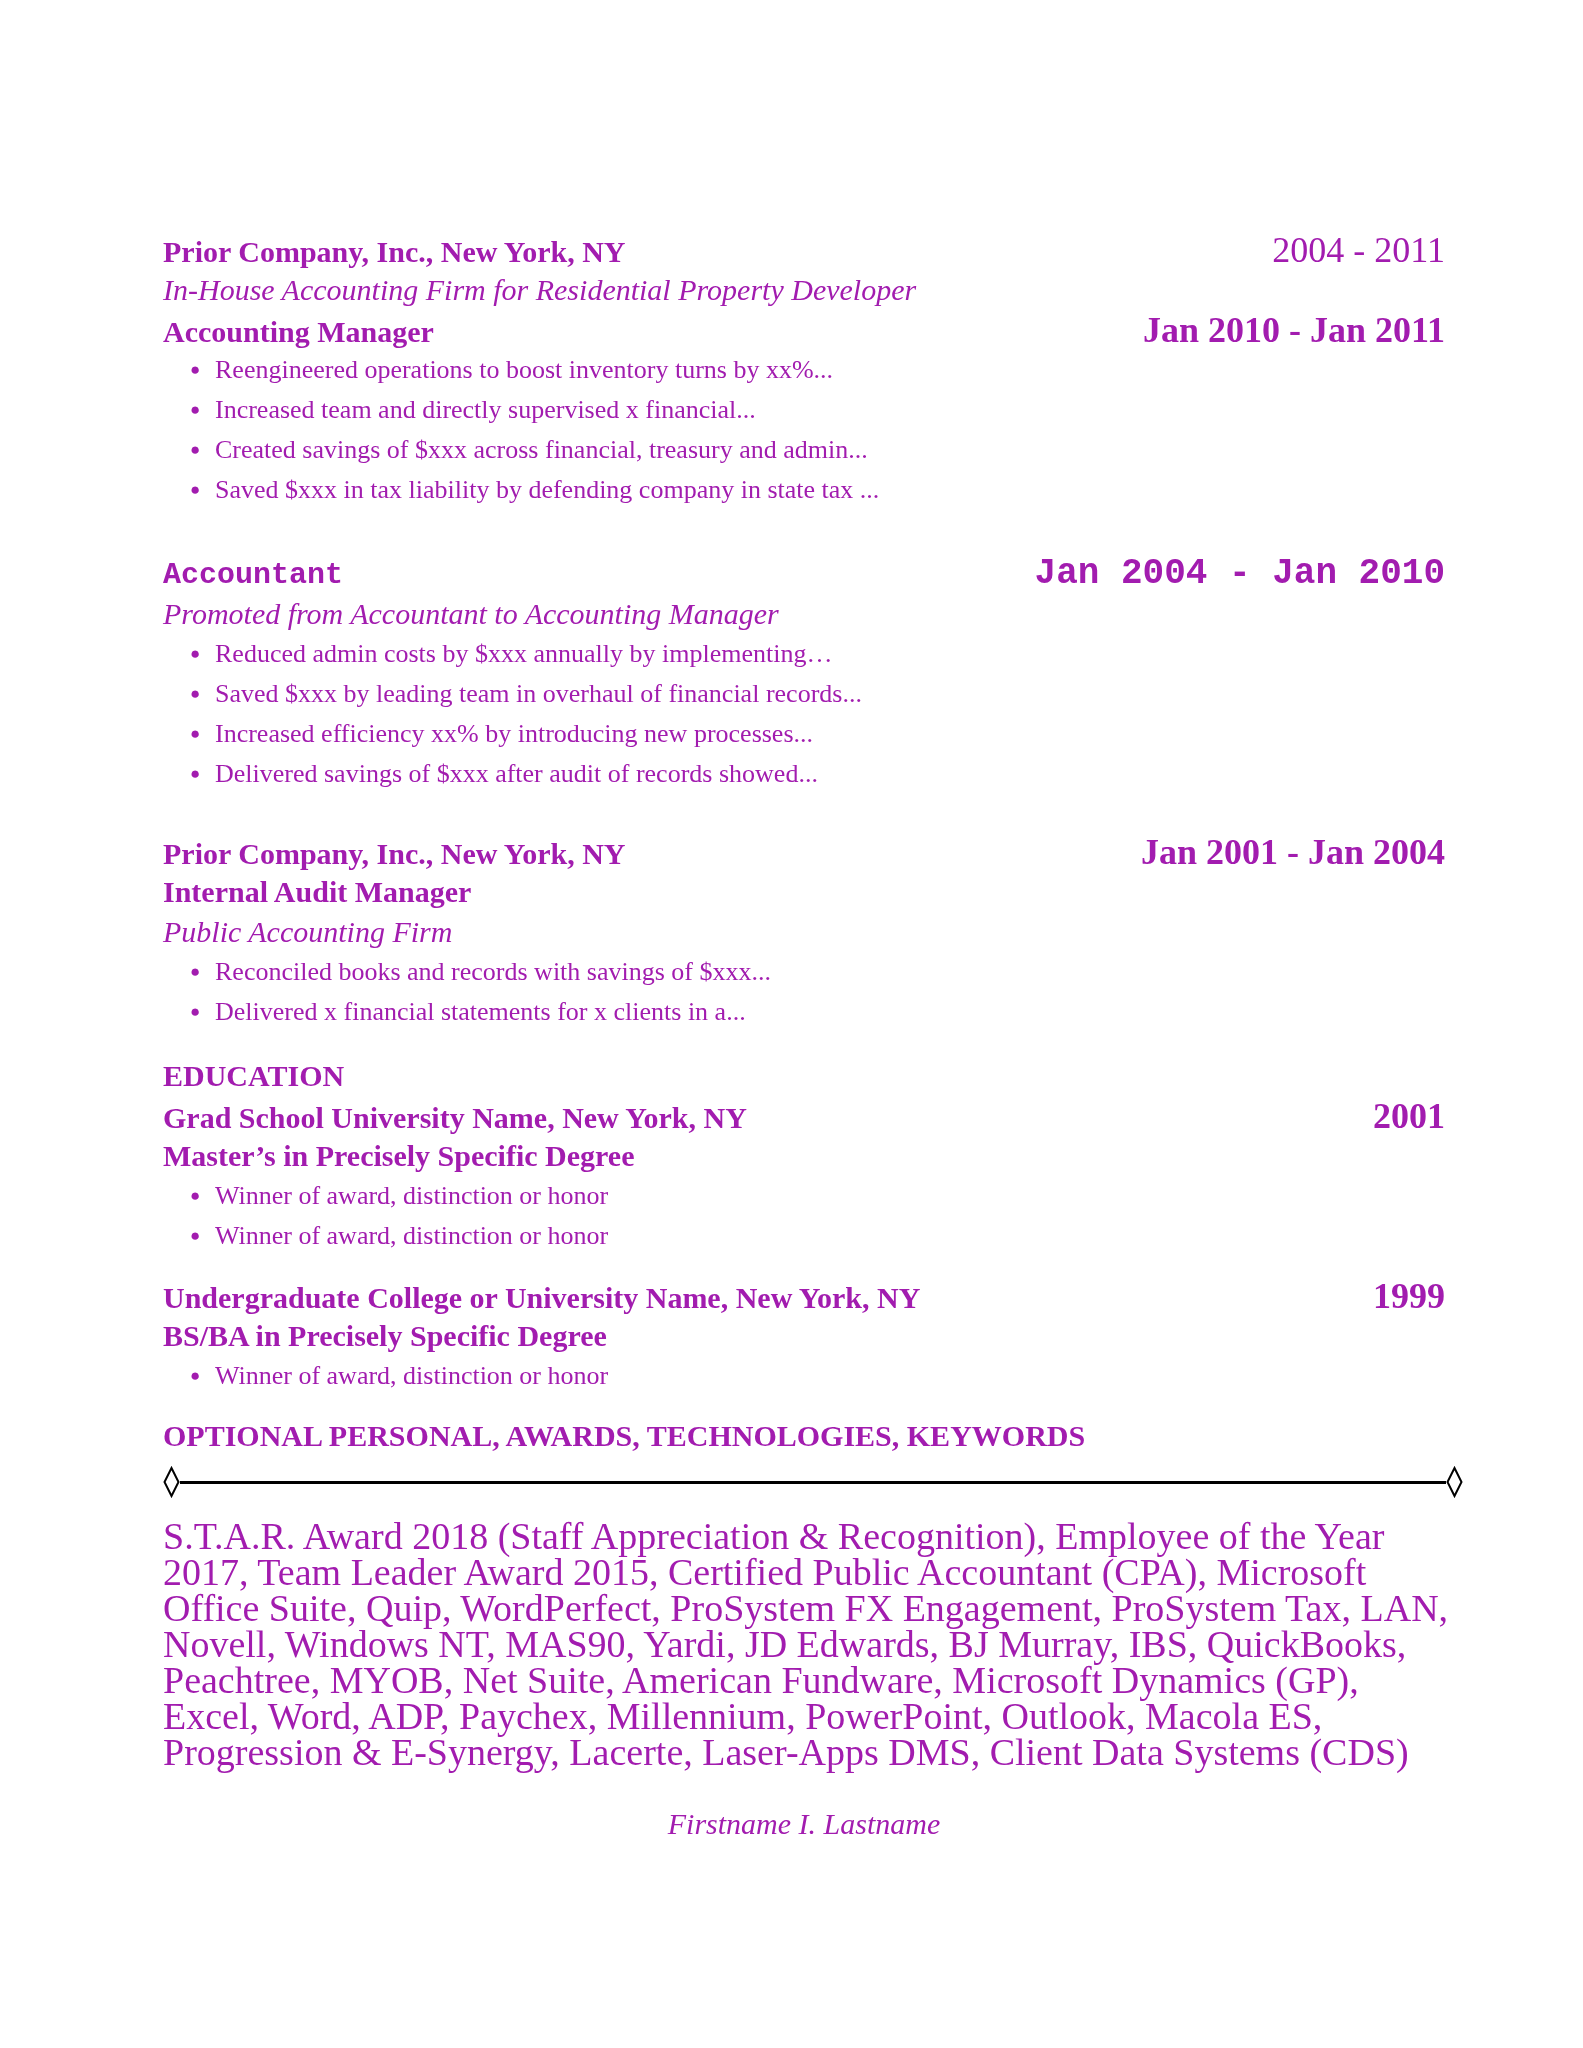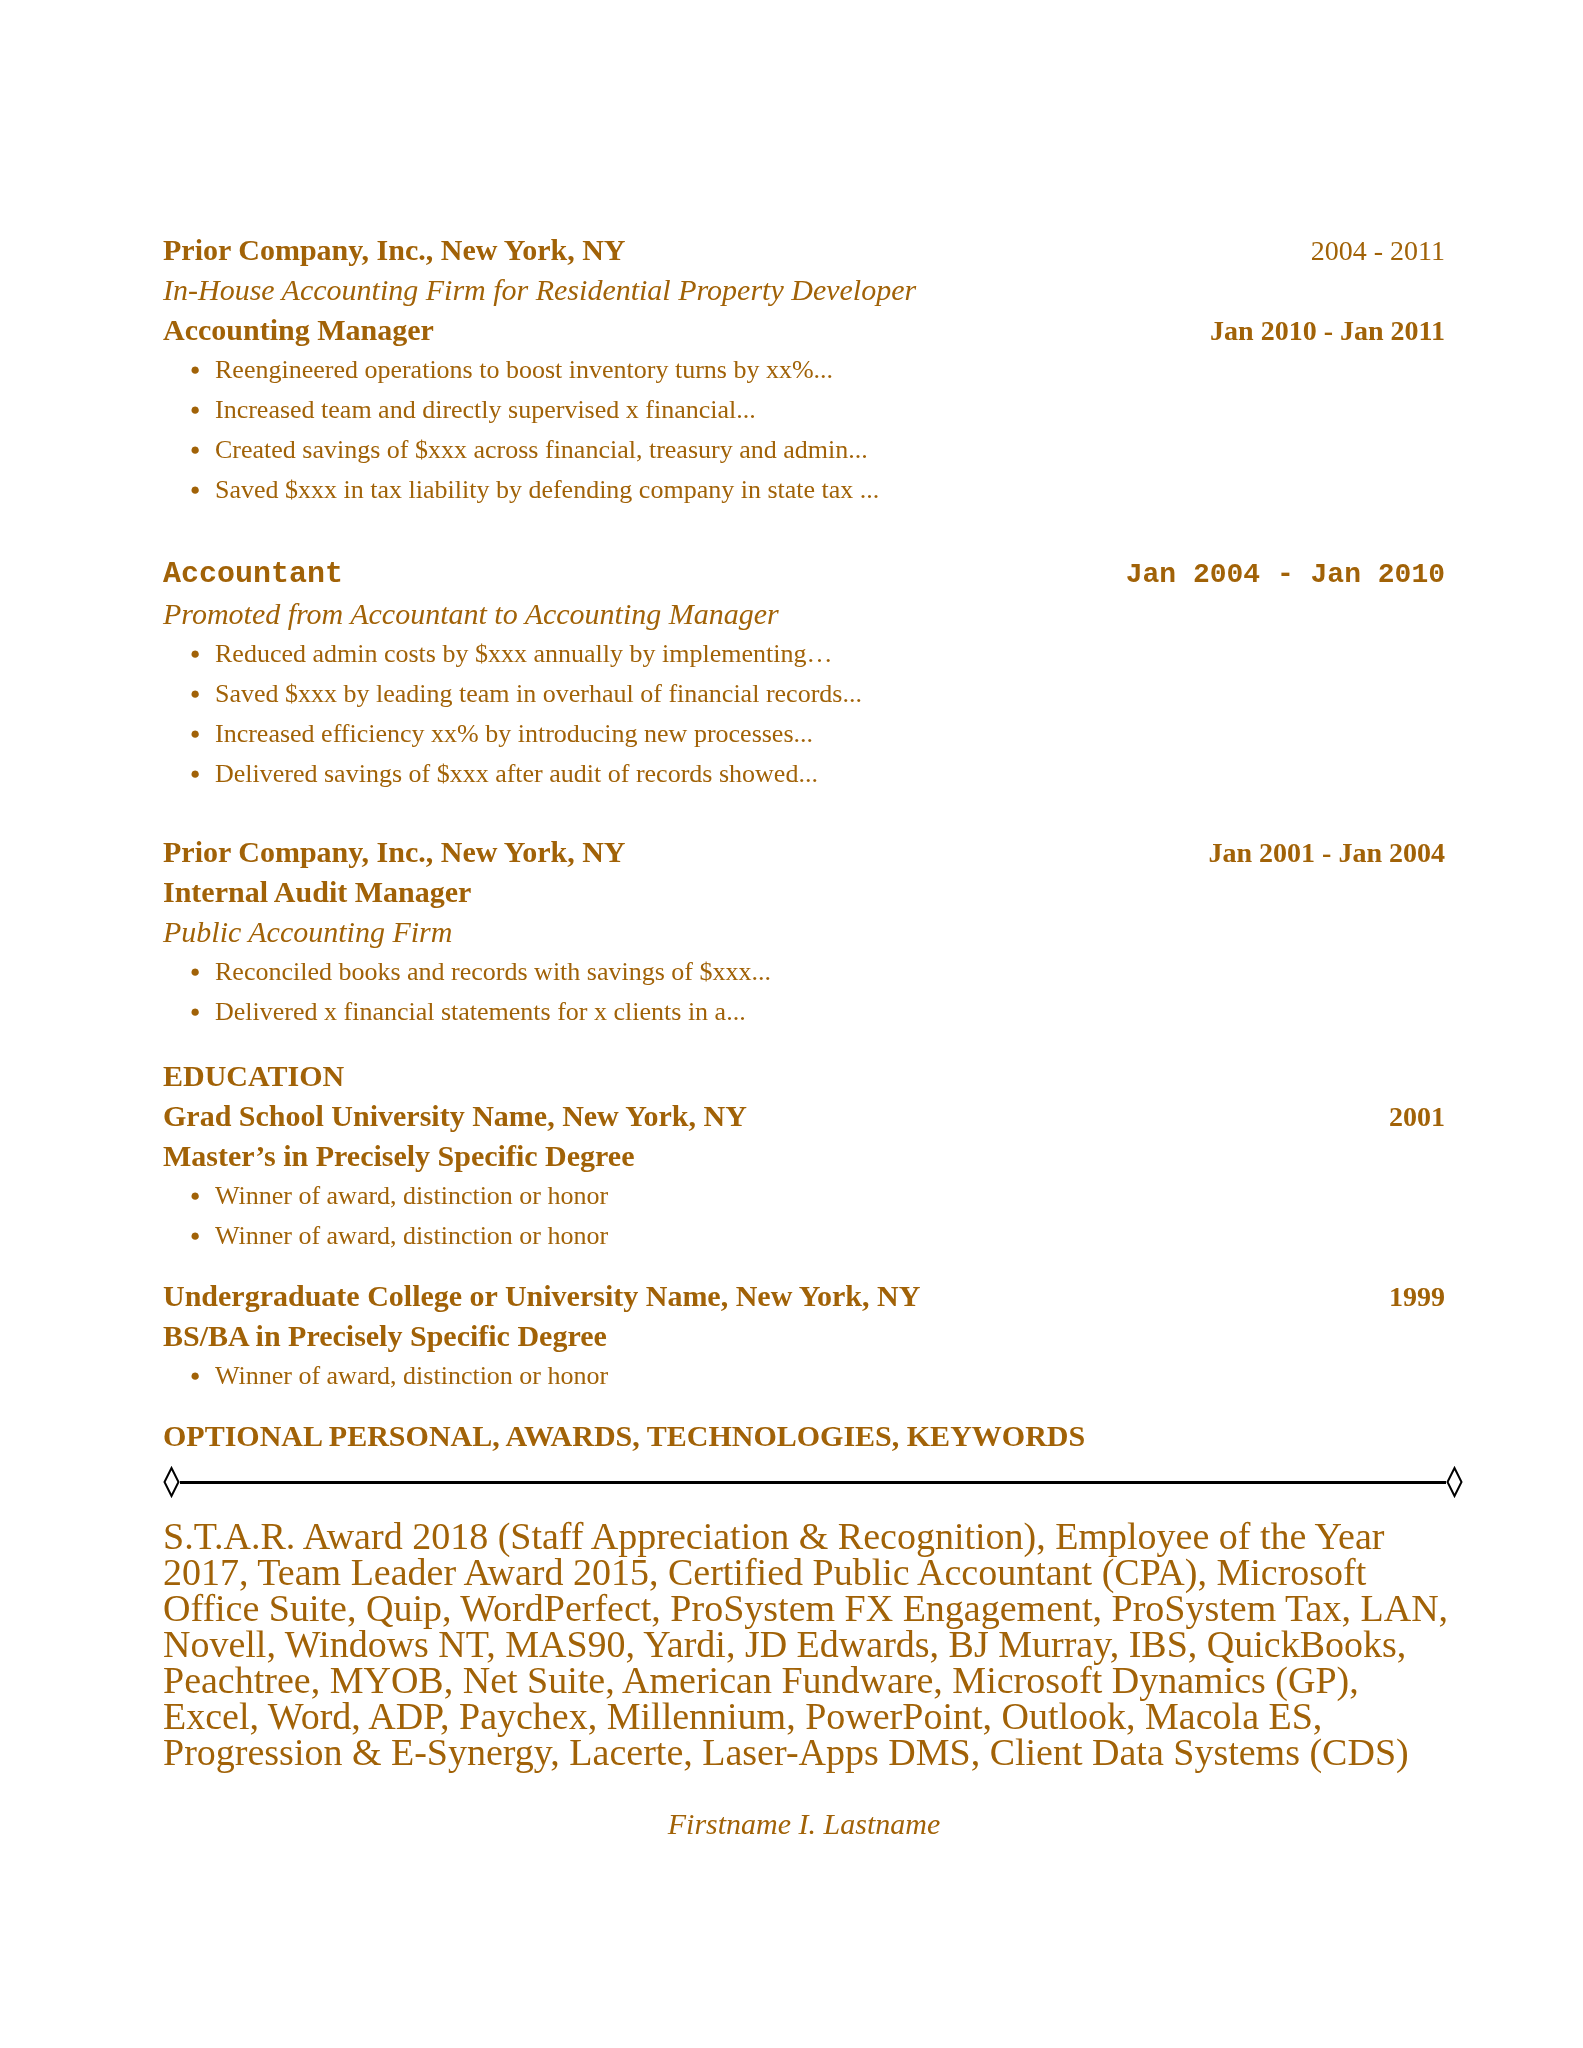--- a/index.html
+++ b/index.html
@@ -1,21 +1,21 @@
 <!DOCTYPE html>
 <html><head>
 <meta charset="utf-8">
 <style>
   html, body { margin: 0; padding: 0; background: #ffffff; }
   .page {
     position: relative;
     width: 1583px;
     height: 2048px;
     background: #ffffff;
-    color: #a16207;
+    color: #a21caf;
     font-family: "Liberation Serif", "DejaVu Serif", serif;
     overflow: hidden;
   }
   .content {
     margin-left: 163px;
     width: 1282px;
     padding-top: 230px;
   }
   .line {
     display: flex;
@@ -25,21 +25,21 @@
     line-height: 40px;
     font-size: 30px;
   }
   .bold { font-weight: bold; }
   .italic-line {
     font-style: italic;
     font-size: 30px;
     height: 40px;
     line-height: 40px;
   }
-  .date { font-size: 28px; font-weight: bold; white-space: nowrap; }
+  .date { font-size: 36px; font-weight: bold; white-space: nowrap; }
   .date-regular { font-weight: normal; }
   .bullet-row {
     display: flex;
     height: 40px;
     line-height: 40px;
     font-size: 26px;
   }
   .bullet-glyph {
     flex: 0 0 52px;
     box-sizing: border-box;

